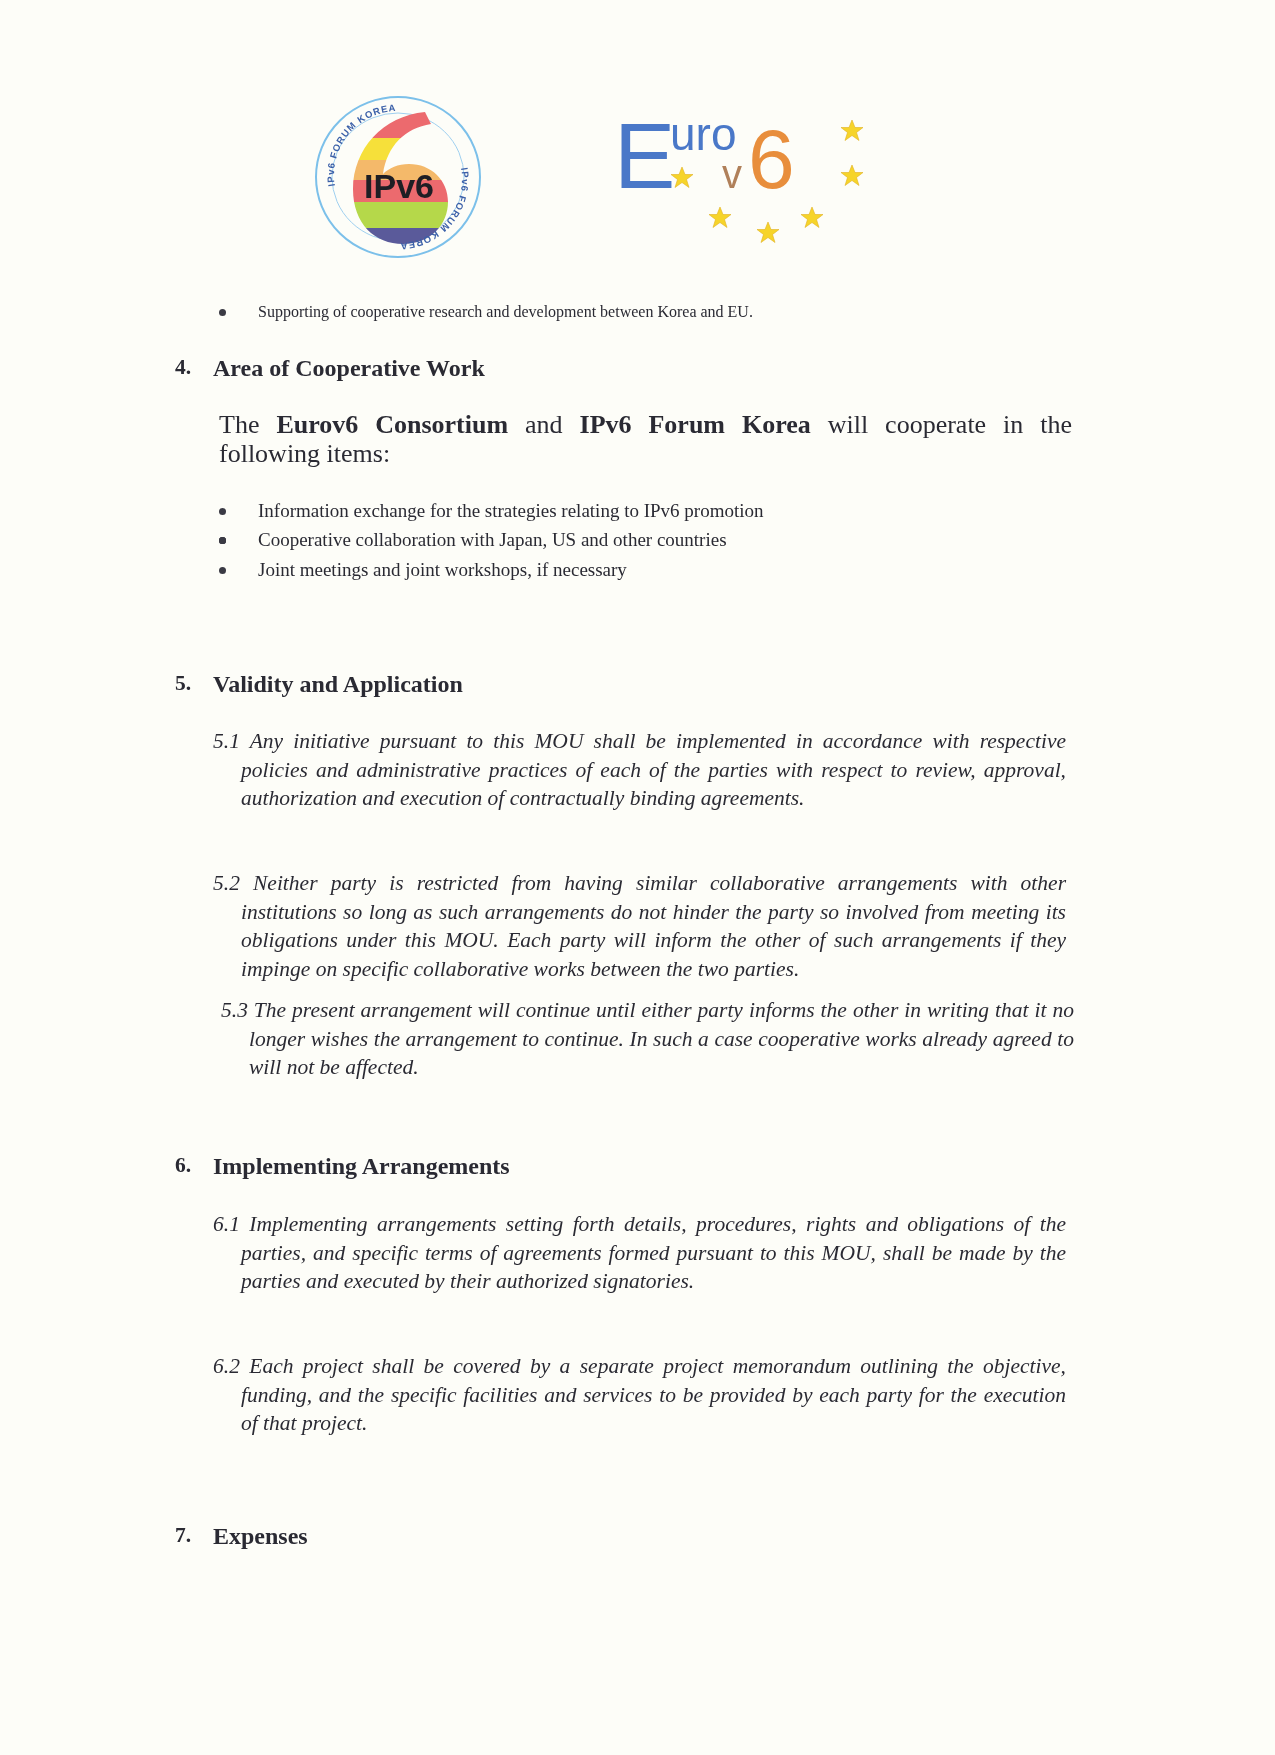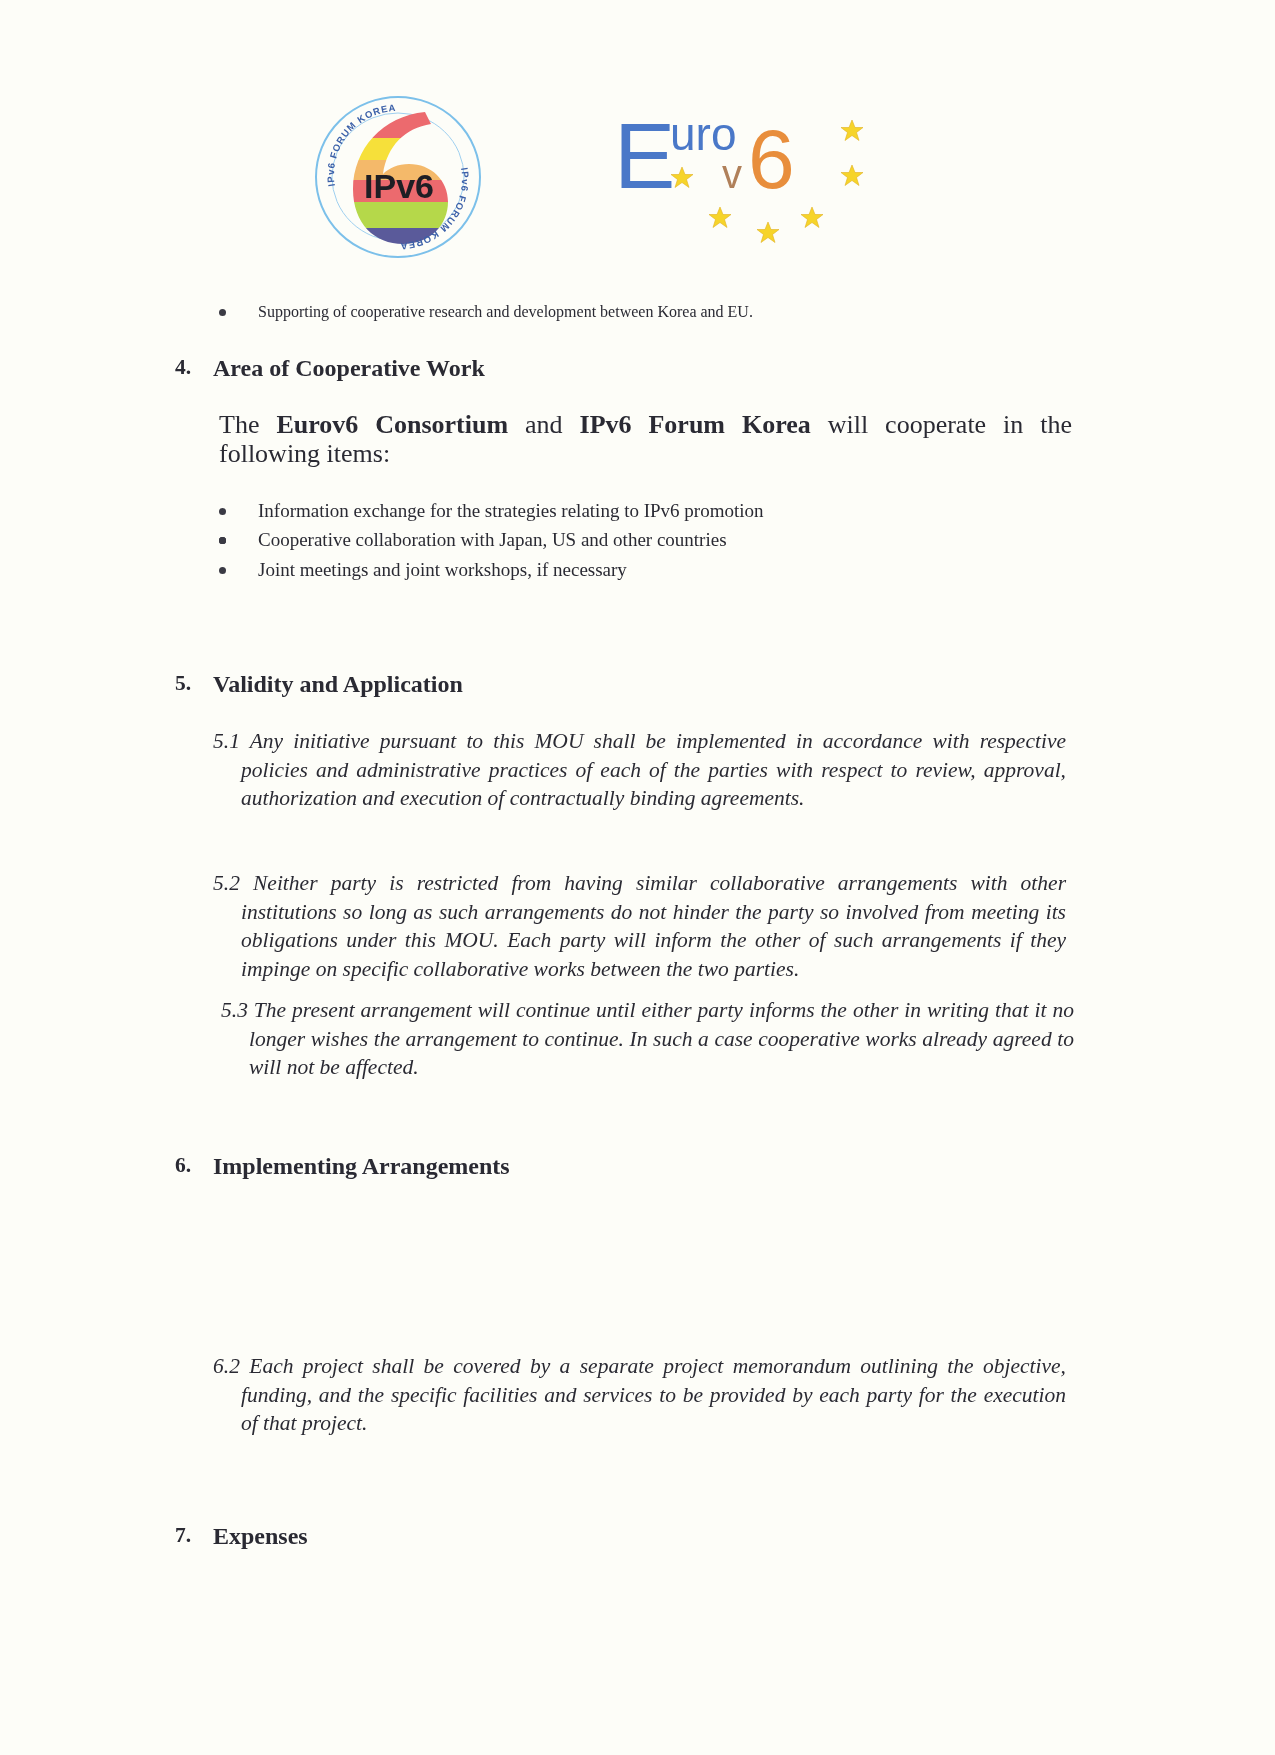--- a/index.html
+++ b/index.html
@@ -112,18 +112,19 @@
   <div class="heading-num" style="top:671px;">5.</div>
   <div class="heading-text" style="top:671px;">Validity and Application</div>
 
   <div class="sub" style="top:727px;">5.1 Any initiative pursuant to this MOU shall be implemented in accordance with respective policies and administrative practices of each of the parties with respect to review, approval, authorization and execution of contractually binding agreements.</div>
   <div class="sub" style="top:869px;">5.2 Neither party is restricted from having similar collaborative arrangements with other institutions so long as such arrangements do not hinder the party so involved from meeting its obligations under this MOU. Each party will inform the other of such arrangements if they impinge on specific collaborative works between the two parties.</div>
   <div class="sub" style="top:996px;margin-left:8px;">5.3 The present arrangement will continue until either party informs the other in writing that it no longer wishes the arrangement to continue. In such a case cooperative works already agreed to will not be affected.</div>
 
   <div class="heading-num" style="top:1153px;">6.</div>
   <div class="heading-text" style="top:1153px;">Implementing Arrangements</div>
 
+  <div class="sub" style="top:1210px;">6.1 Implementing arrangements setting forth details, procedures, rights and obligations of the parties, and specific terms of agreements formed pursuant to this MOU, shall be made by the parties and executed by their authorized signatories.</div>
   <div class="sub" style="top:1352px;">6.2 Each project shall be covered by a separate project memorandum outlining the objective, funding, and the specific facilities and services to be provided by each party for the execution of that project.</div>
 
   <div class="heading-num" style="top:1523px;">7.</div>
   <div class="heading-text" style="top:1523px;">Expenses</div>
 
 </div>
 
 </body></html>

